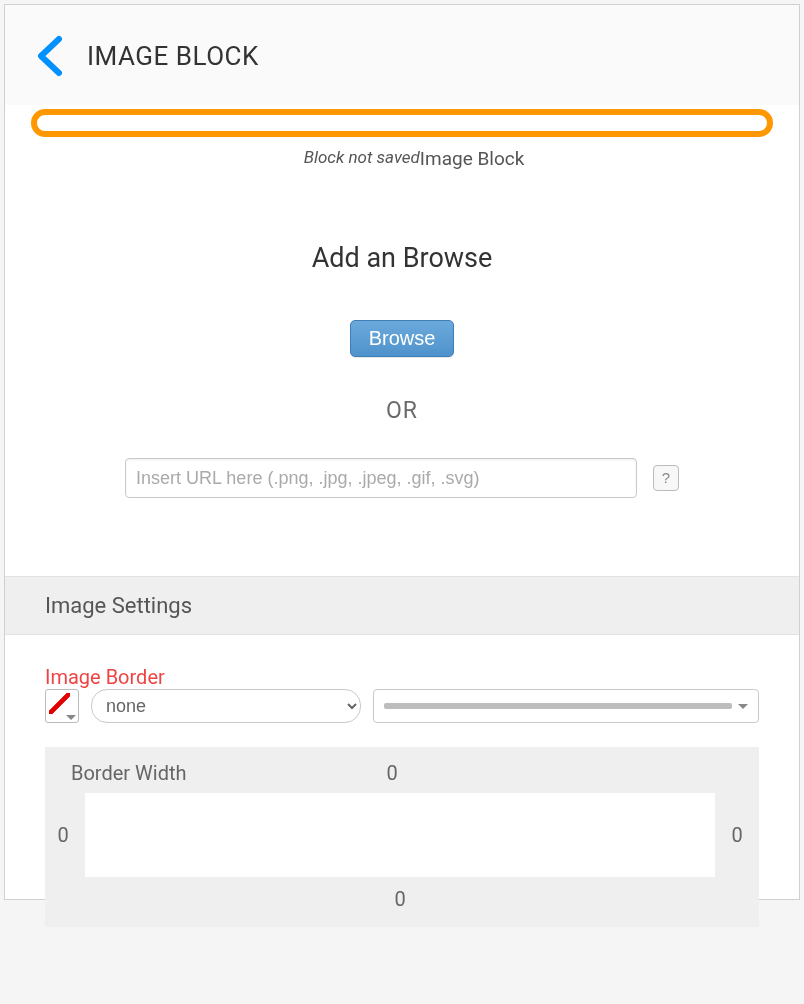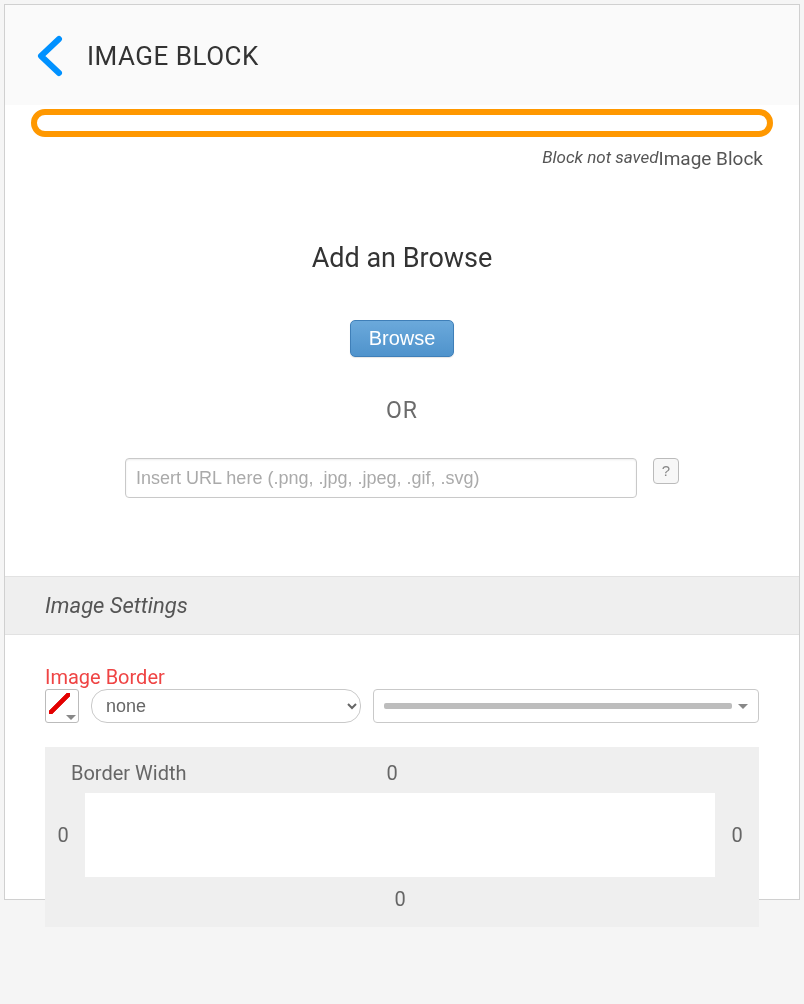--- a/index.html
+++ b/index.html
@@ -83,21 +83,21 @@
     }
     .content-scroll {
       height: 790px;
       overflow-y: scroll;
     }
     .content-scroll::-webkit-scrollbar { width: 14px; }
     .content-scroll::-webkit-scrollbar-thumb { background: #c4c4c4; border-radius: 8px; }
     .content-scroll::-webkit-scrollbar-track { background: transparent; }
     .status-row {
       display: flex;
-      justify-content: flex-end;
+      justify-content: center;
       padding: 6px 36px 10px 60px;
       font-size: 18px;
       color: #555;
     }
     .status-left { font-style: italic; font-size: 17px; }
     .status-right { color: #555; font-size: 19px; }
     .add-image-section {
       text-align: center;
       padding: 62px 30px 40px 30px;
     }
@@ -121,20 +121,21 @@
     }
     .or-text {
       font-size: 23px;
       color: #6b6b6b;
       margin: 40px 0 34px 0;
       letter-spacing: 1px;
     }
     .url-row {
       display: flex;
       gap: 16px;
+      align-items: center;
       padding: 0 90px;
     }
     .url-input {
       flex: 1;
       height: 40px;
       font-size: 18px;
       padding: 0 10px;
       border: 1px solid #c9c9c9;
       border-radius: 4px;
       box-shadow: inset 0 1px 2px rgba(0,0,0,0.08);
@@ -154,21 +155,20 @@
       text-align: center;
     }
     .image-settings-header {
       background: #efefef;
       border-top: 1px solid #e2e2e2;
       border-bottom: 1px solid #e2e2e2;
       padding: 16px 40px;
       color: #555;
       font-size: 22px;
       margin-top: 38px;
-      font-style: italic;
     }
     .settings-body {
       padding: 30px 40px 40px 40px;
     }
     .image-border-label {
       color: #ef4444;
       font-size: 20px;
       margin-bottom: 0;
     }
     .border-controls {

